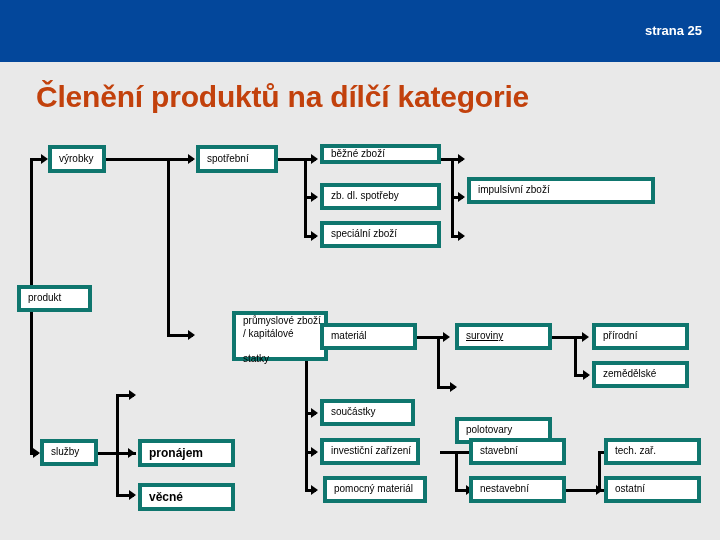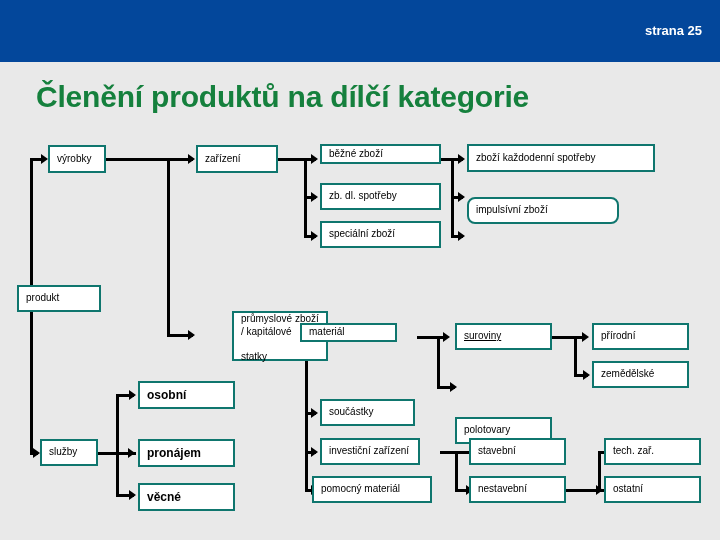--- a/index.html
+++ b/index.html
@@ -17,29 +17,29 @@
     position:absolute;left:0;top:0;width:720px;height:62px;
     background:#03479b;
   }
   .page-marker{
     position:absolute;right:18px;top:23px;
     color:#ffffff;font-size:13px;font-weight:bold;
     letter-spacing:0px;white-space:nowrap;
   }
   .slide-title{
     position:absolute;left:36px;top:80px;
-    color:#15803d;font-size:30px;font-weight:bold;
+    color:#c2410c;font-size:30px;font-weight:bold;
     white-space:nowrap;letter-spacing:-0.2px;
   }
 
   
   .node{
     position:absolute;
     background:#ffffff;
-    border:2px solid #0f766e;
+    border:4px solid #0f766e;
     box-sizing:border-box;
     font-size:10px;
     color:#000000;
     display:flex;
     align-items:center;
     padding-left:7px;
     line-height:1.25;
     white-space:pre-line;
   }
   .node.bold{font-weight:bold;font-size:12px;}
@@ -138,52 +138,50 @@
   <div class="line h" style="left:98px;top:452px;width:38px;"></div>
   <div class="arrow" style="left:128px;top:448px;"></div>
   <div class="line v" style="left:116px;top:394px;height:102px;"></div>
   <div class="line h" style="left:116px;top:394px;width:18px;"></div>
   <div class="arrow" style="left:129px;top:390px;"></div>
   <div class="line h" style="left:116px;top:494px;width:18px;"></div>
   <div class="arrow" style="left:129px;top:490px;"></div>
 
   <div class="node" style="left:48px;top:145px;width:58px;height:28px;">výrobky</div>
 
-  <div class="node" style="left:17px;top:285px;width:84px;height:27px;text-align:right;">produkt</div>
+  <div class="node" style="left:17px;top:285px;width:75px;height:27px;text-align:right;">produkt</div>
 
-  <div class="node" style="left:196px;top:145px;width:82px;height:28px;">zařízení</div>
+  <div class="node" style="left:196px;top:145px;width:82px;height:28px;">spotřební</div>
 
   <div class="node multi" style="left:196px;top:311px;width:96px;height:50px;">průmyslové zboží
 / kapitálové
 
 statky</div>
 
   <div class="node" style="left:320px;top:144px;width:121px;height:20px;">běžné zboží</div>
   <div class="node" style="left:320px;top:183px;width:121px;height:27px;">zb. dl. spotřeby</div>
   <div class="node" style="left:320px;top:221px;width:121px;height:27px;">speciální zboží</div>
 
-  <div class="node" style="left:467px;top:144px;width:188px;height:28px;">zboží každodenní spotřeby</div>
-  <div class="node" style="left:467px;top:197px;width:152px;height:27px;border-radius:8px;">impulsívní zboží</div>
+  <div class="node" style="left:467px;top:177px;width:188px;height:27px;">impulsívní zboží</div>
 
-  <div class="node" style="left:300px;top:323px;width:97px;height:19px;">materiál</div>
+  <div class="node" style="left:320px;top:323px;width:97px;height:27px;">materiál</div>
   <div class="node" style="left:320px;top:399px;width:95px;height:27px;text-align:center;">součástky</div>
   <div class="node" style="left:320px;top:438px;width:100px;height:27px;">investiční zařízení</div>
-  <div class="node" style="left:312px;top:476px;width:120px;height:27px;">pomocný materiál</div>
+  <div class="node" style="left:323px;top:476px;width:104px;height:27px;">pomocný materiál</div>
 
   <div class="node" style="left:455px;top:323px;width:97px;height:27px;text-decoration:underline;">suroviny</div>
   <div class="node" style="left:455px;top:373px;width:97px;height:27px;margin-top:44px;">polotovary</div>
 
   <div class="node" style="left:592px;top:323px;width:97px;height:27px;">přírodní</div>
   <div class="node" style="left:592px;top:361px;width:97px;height:27px;">zemědělské</div>
 
   <div class="node" style="left:469px;top:438px;width:97px;height:27px;">stavební</div>
   <div class="node" style="left:469px;top:476px;width:97px;height:27px;">nestavební</div>
 
   <div class="node" style="left:604px;top:438px;width:97px;height:27px;">tech. zař.</div>
   <div class="node" style="left:604px;top:476px;width:97px;height:27px;">ostatní</div>
 
   <div class="node" style="left:40px;top:439px;width:58px;height:27px;">služby</div>
 
-  <div class="node bold" style="left:138px;top:381px;width:97px;height:28px;">osobní</div>
   <div class="node bold" style="left:138px;top:483px;width:97px;height:28px;">věcné</div>
   <div class="node bold" style="left:138px;top:439px;width:97px;height:28px;">pronájem</div>
 
 </div>
 
 </body></html>

